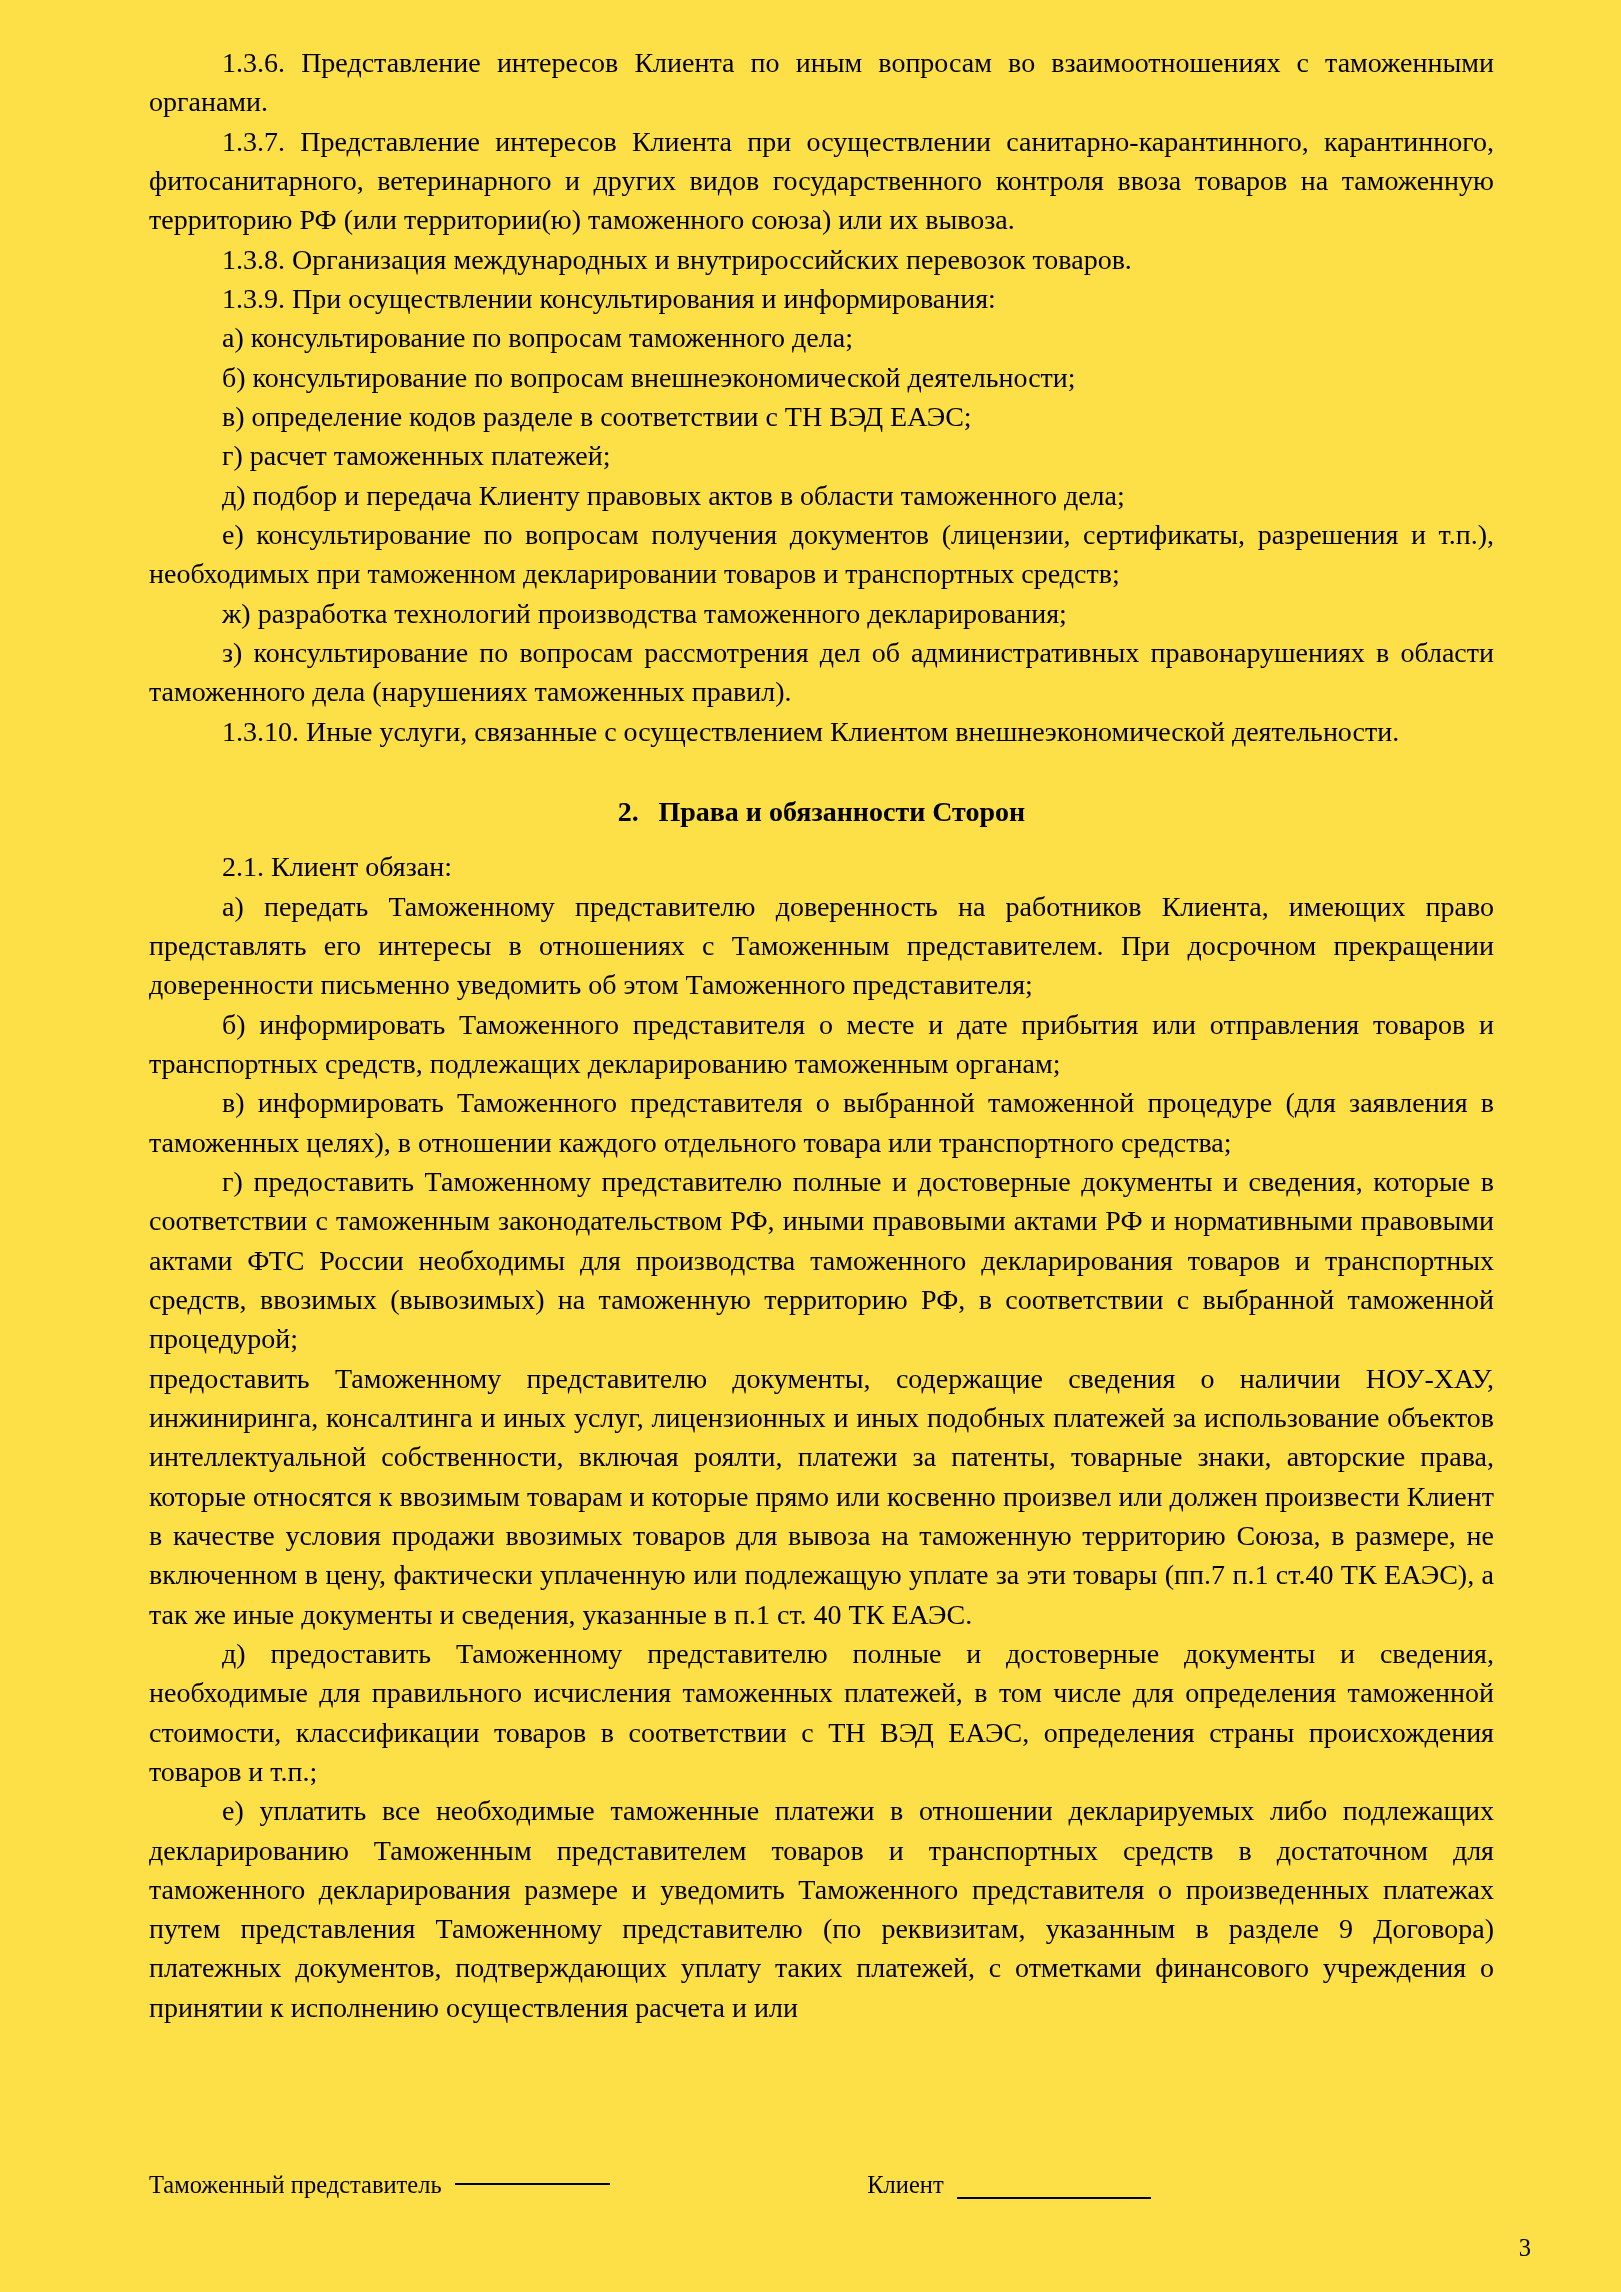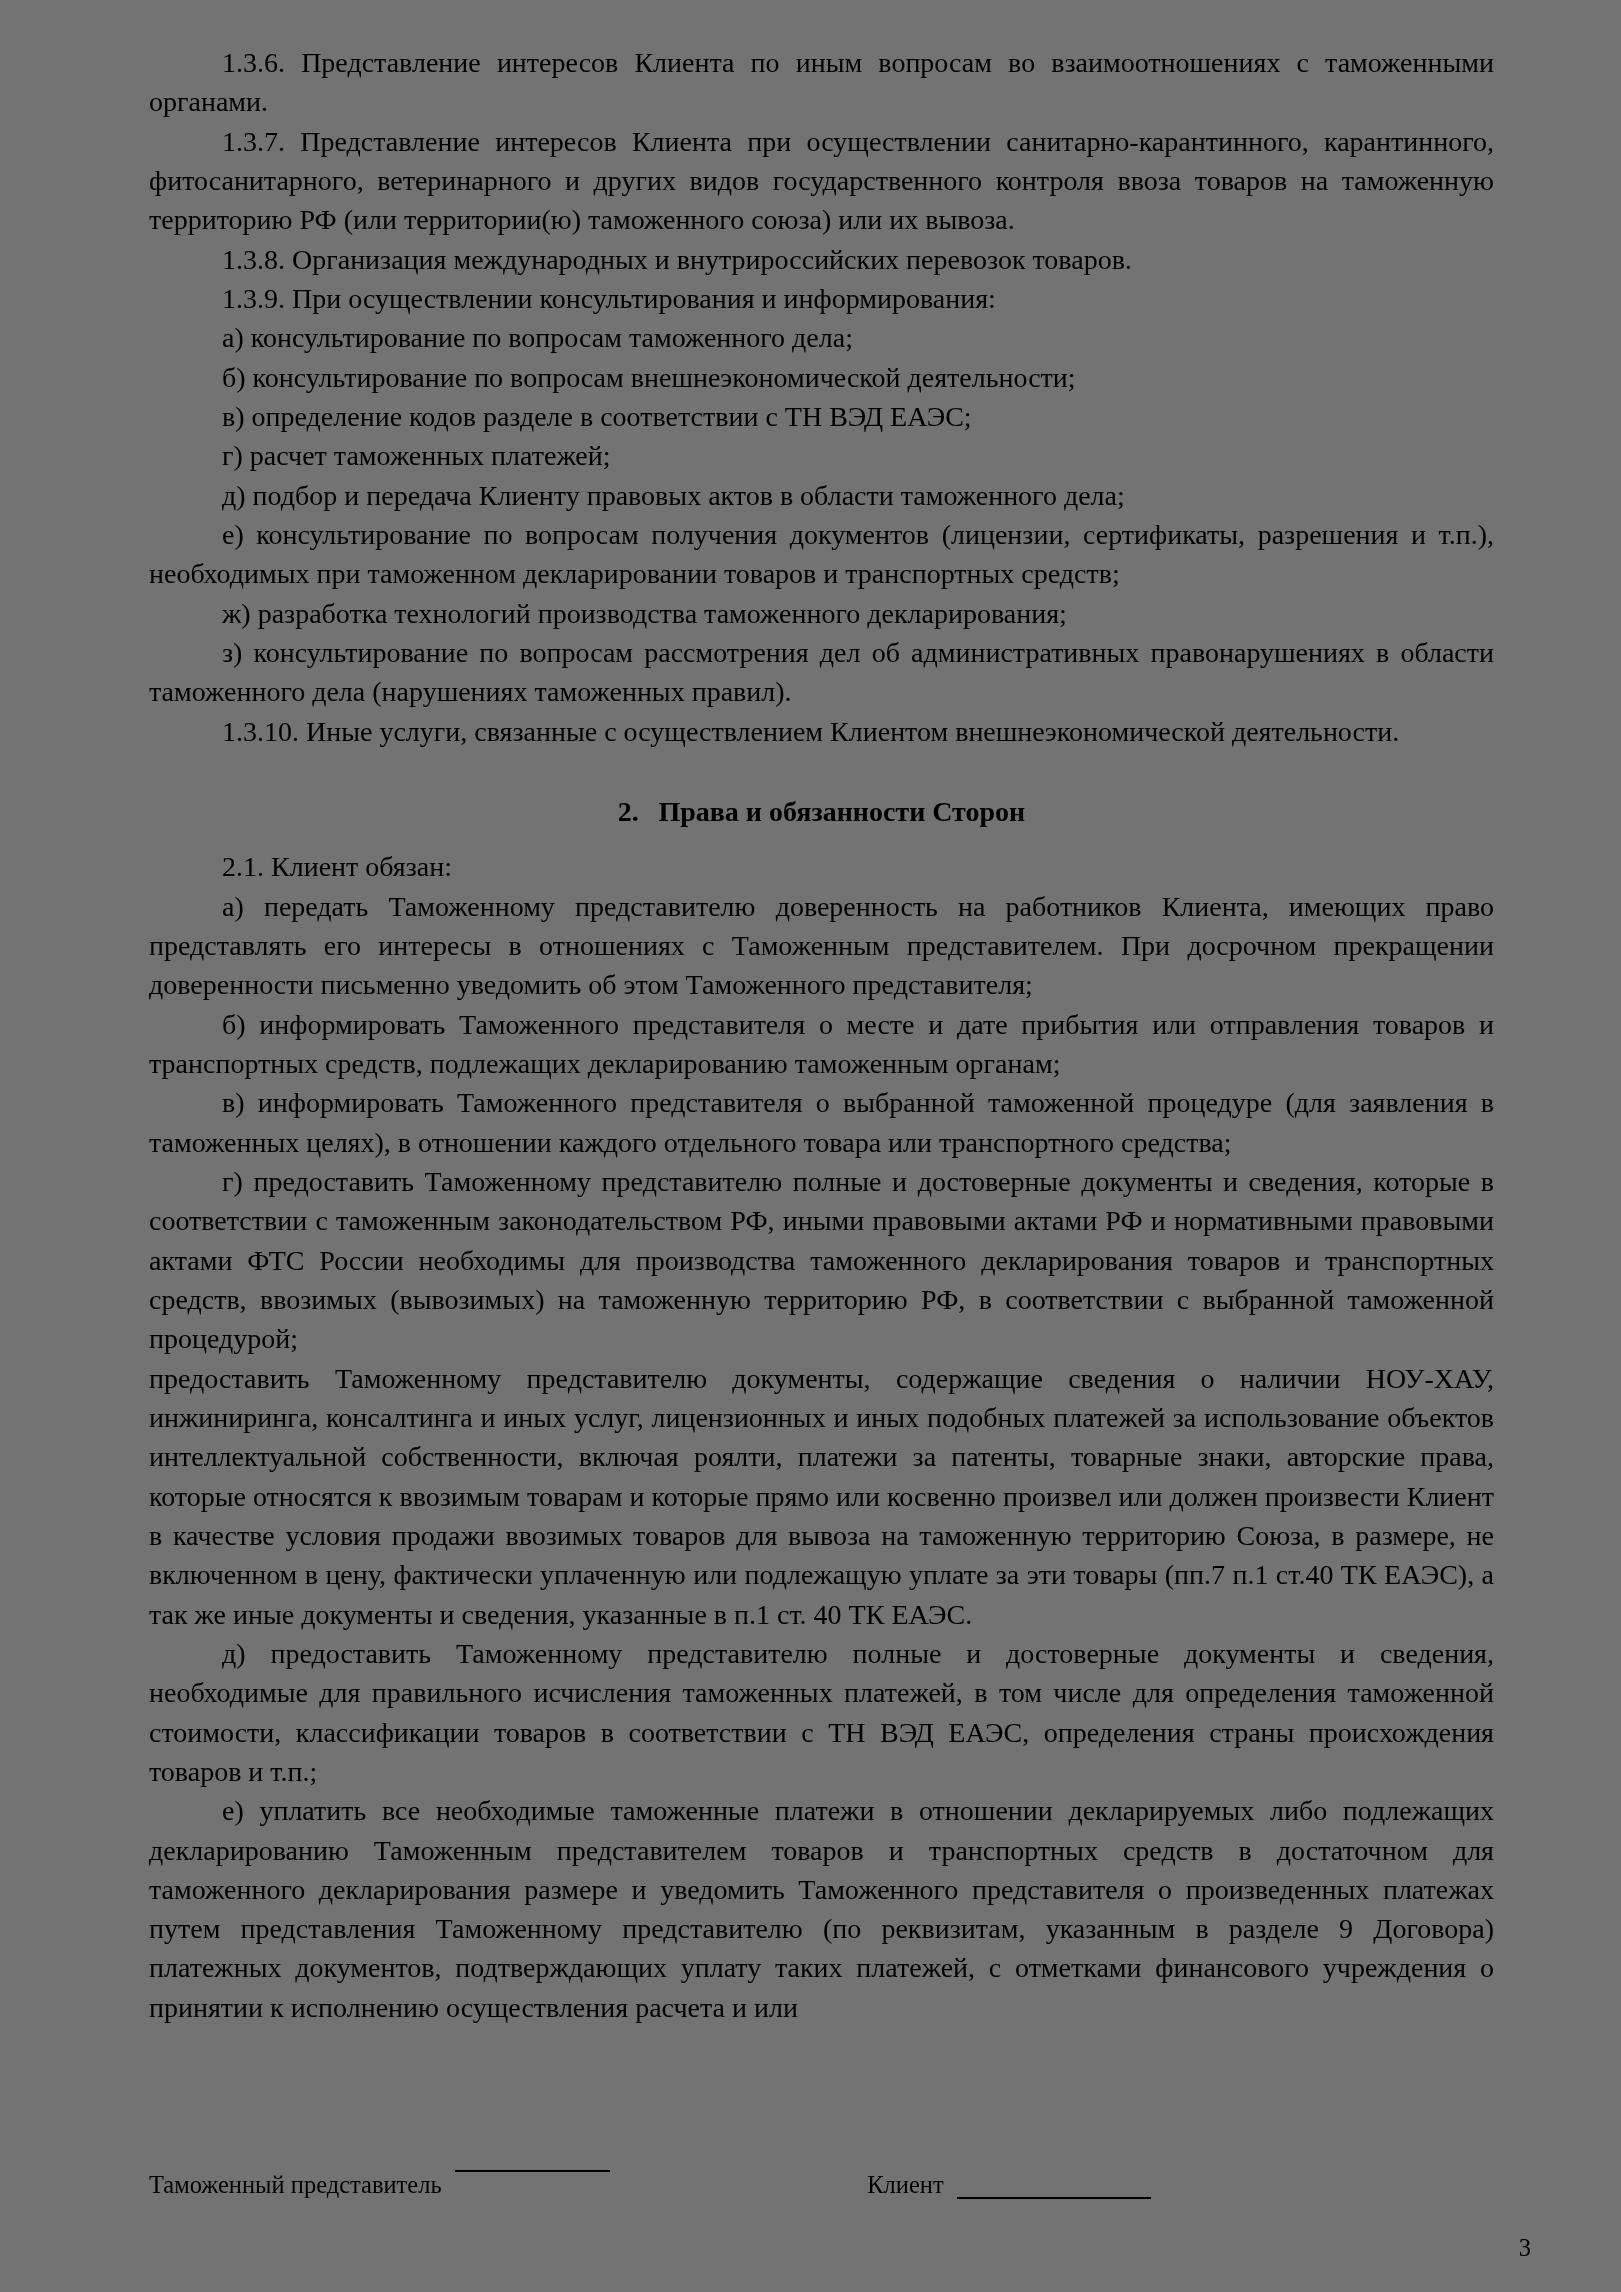--- a/index.html
+++ b/index.html
@@ -9,21 +9,21 @@
     background: #ffffff;
   }
   body {
     font-family: "Liberation Serif", "DejaVu Serif", serif;
     color: #000000;
   }
   .page {
     position: relative;
     width: 1621px;
     height: 2293px;
-    background: #737373;
+    background: #fde047;
     box-sizing: border-box;
     padding: 43px 127px 0 149px;
     overflow: hidden;
   }
   .body-text {
     font-size: 28px;
     line-height: 1.405;
     text-align: justify;
     text-justify: inter-word;
     hyphens: none;
@@ -53,21 +53,21 @@
     right: 127px;
     bottom: 94px;
     font-size: 24.5px;
     line-height: 1.2;
     display: flex;
     align-items: flex-end;
   }
   .footer-col-left {
     flex: 0 0 auto;
     display: flex;
-    align-items: flex-start;
+    align-items: center;
     white-space: nowrap;
   }
   .footer-col-right {
     flex: 0 0 auto;
     margin-left: 257px;
     display: flex;
     white-space: nowrap;
     margin-top: 16px;
   }
   .sig-line {

